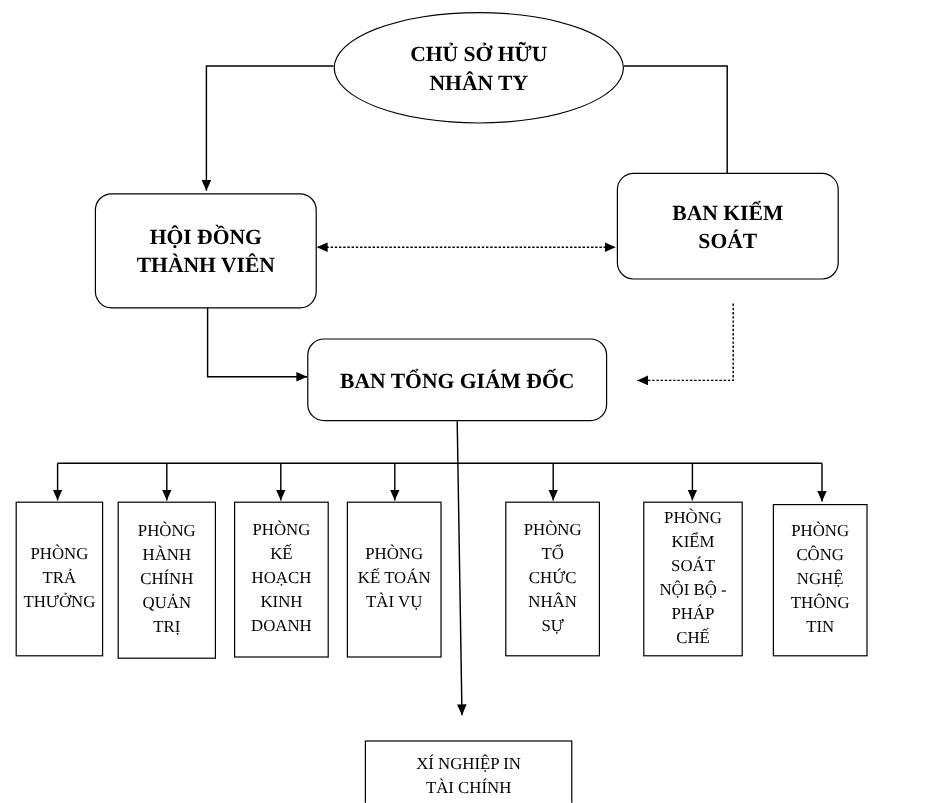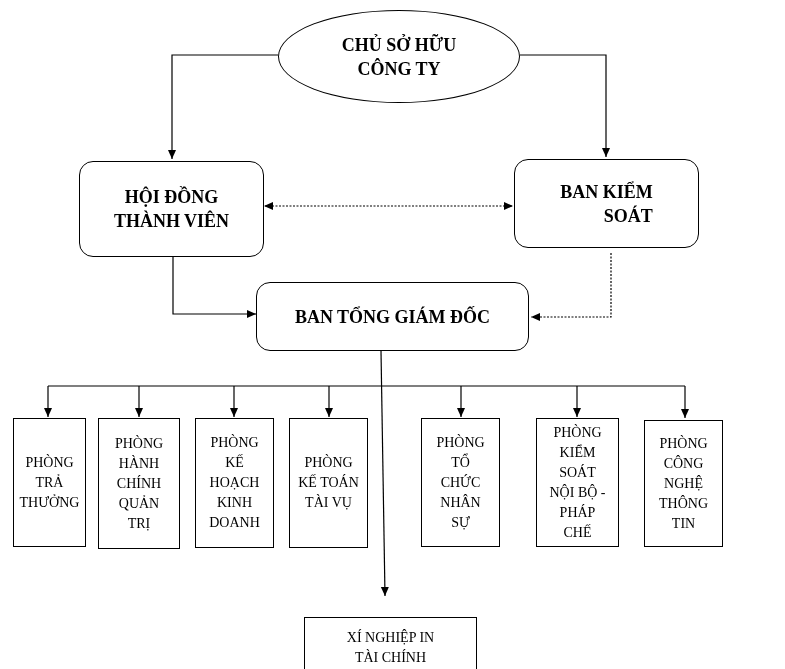--- a/index.html
+++ b/index.html
@@ -47,34 +47,34 @@
     <line x1="234" y1="386" x2="234" y2="417" marker-end="url(#arr)"></line>
     <line x1="329" y1="386" x2="329" y2="417" marker-end="url(#arr)"></line>
     <line x1="461" y1="386" x2="461" y2="417" marker-end="url(#arr)"></line>
     <line x1="577" y1="386" x2="577" y2="417" marker-end="url(#arr)"></line>
     <line x1="685" y1="386" x2="685" y2="418" marker-end="url(#arr)"></line>
   </g>
 </svg>
 
 <div class="node ellipse big" style="left:278px; top:10px; width:242px; height:93px;">
   <span>CHỦ SỞ HỮU
-CÔNG TY</span>
+NHÂN TY</span>
 </div>
 
 <div class="node rounded big" style="left:79px; top:161px; width:185px; height:96px;">
   <span>HỘI ĐỒNG
 THÀNH VIÊN</span>
 </div>
 
-<div class="node rounded big" style="left:514px; top:159px; width:185px; height:89px;text-align:right;">
+<div class="node rounded big" style="left:514px; top:144px; width:185px; height:89px;">
   <span>BAN KIỂM
 SOÁT</span>
 </div>
 
-<div class="node rounded big" style="left:256px; top:282px; width:273px; height:69px;">
+<div class="node rounded big" style="left:256px; top:282px; width:250px; height:69px;">
   <span>BAN TỔNG GIÁM ĐỐC</span>
 </div>
 
 <div class="node small" style="left:13px; top:418px; width:73px; height:129px;">
   <span>PHÒNG
 TRẢ
 THƯỞNG</span>
 </div>
 <div class="node small" style="left:98px; top:418px; width:82px; height:131px;">
   <span>PHÒNG

